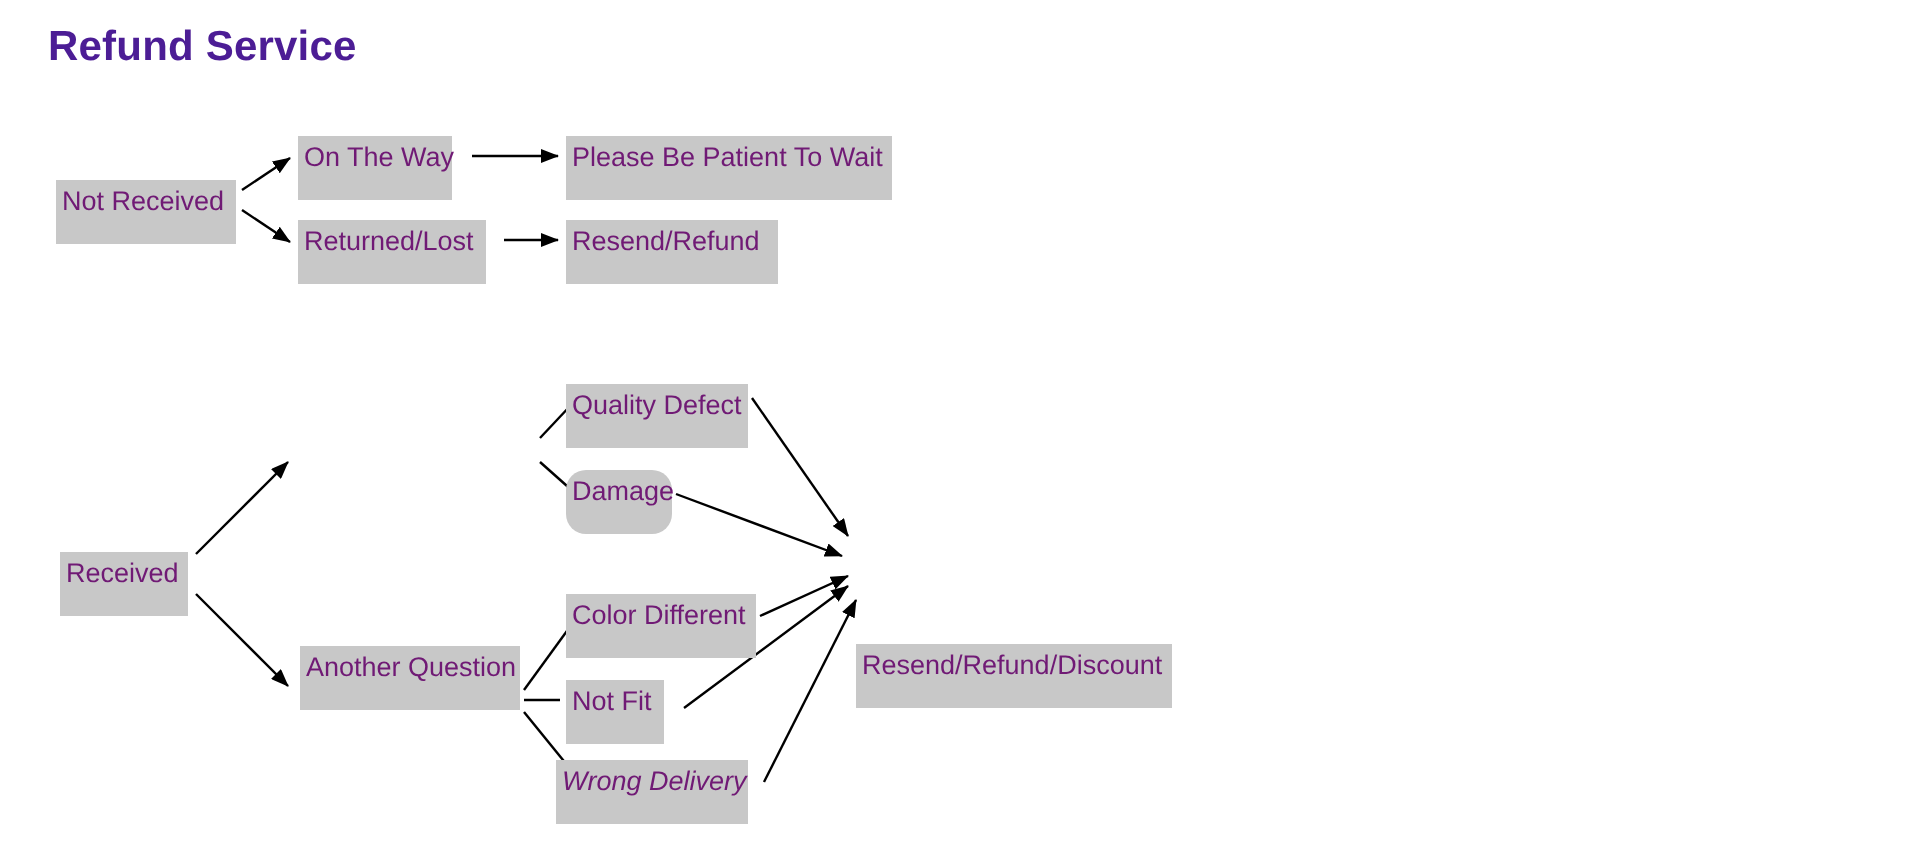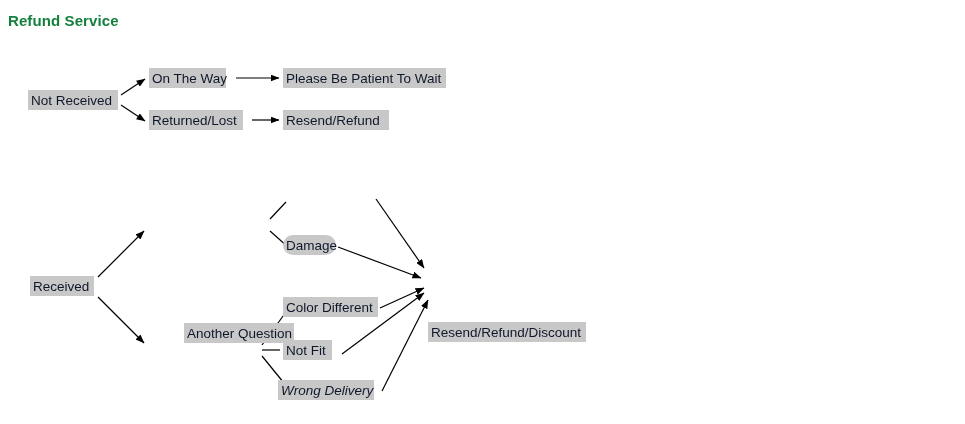--- a/index.html
+++ b/index.html
@@ -15,42 +15,42 @@
     overflow: hidden;
   }
   #canvas {
     position: absolute;
     left: 0; top: 0;
     width: 965px;
     height: 424px;
   }
   #title {
     position: absolute;
-    left: 8px;
+    left: 24px;
     top: 12px;
-    font-size: 15px;
+    font-size: 21px;
     font-weight: bold;
-    color: #15803d;
+    color: #4c1d95;
     letter-spacing: 0.1px;
     white-space: nowrap;
   }
   .edge-layer {
     position: absolute;
     left: 0; top: 0;
     width: 965px;
     height: 424px;
     pointer-events: none;
   }
   .node {
     position: absolute;
     background: #c8c8c8;
-    color: #0f172a;
+    color: #701a75;
     font-size: 13.5px;
     line-height: 20px;
-    height: 20px;
+    height: 32px;
     padding: 1px 3px 1px 3px;
     white-space: nowrap;
     box-sizing: border-box;
   }
 </style>
 </head>
 <body>
 
 <div id="canvas">
 
@@ -92,20 +92,21 @@
     </g>
   </svg>
 
   <div class="node" style="left:28px;  top:90px;  width:90px;">Not Received</div>
   <div class="node" style="left:149px; top:68px;  width:77px;">On The Way</div>
   <div class="node" style="left:149px; top:110px; width:94px;">Returned/Lost</div>
   <div class="node" style="left:283px; top:110px; width:106px;">Resend/Refund</div>
   <div class="node" style="left:283px; top:68px;  width:163px;">Please Be Patient To Wait</div>
 
   <div class="node" style="left:30px;  top:276px; width:64px;">Received</div>
-  <div class="node" style="left:150px; top:323px; width:110px;margin-left:34px;">Another Question</div>
+  <div class="node" style="left:150px; top:323px; width:110px;">Another Question</div>
+  <div class="node" style="left:283px; top:192px; width:91px;">Quality Defect</div>
   <div class="node" style="left:283px; top:235px; width:53px;border-radius:10px;">Damage</div>
   <div class="node" style="left:283px; top:297px; width:95px;">Color Different</div>
   <div class="node" style="left:283px; top:340px; width:49px;">Not Fit</div>
   <div class="node" style="left:278px; top:380px; width:96px;font-style:italic;">Wrong Delivery</div>
   <div class="node" style="left:428px; top:276px; width:158px;margin-top:46px;">Resend/Refund/Discount</div>
 
 </div>
 
 </body></html>

